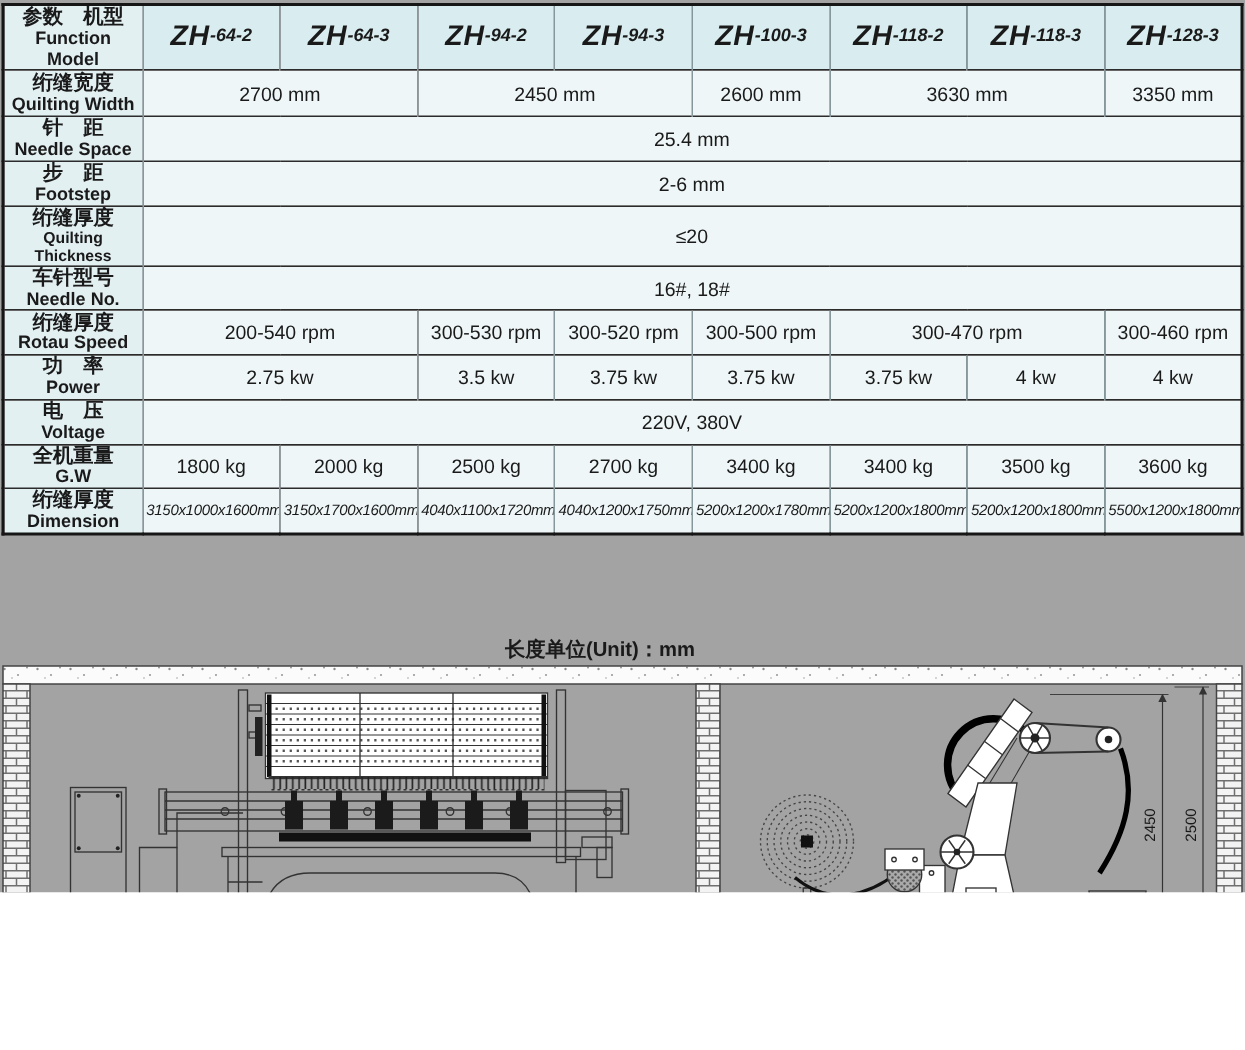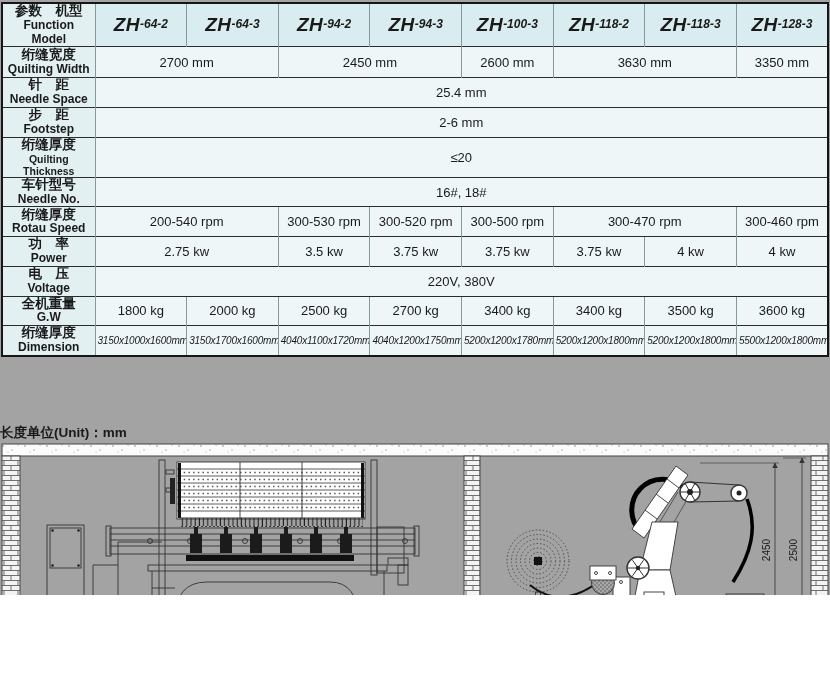--- a/index.html
+++ b/index.html
@@ -12,21 +12,21 @@
   td.lab,th.lab{background:#e3f0f2;}
   th.hd{background:#d9edf0;font-style:italic;}
   td.val{background:#eef6f7;font-size:13px;}
   td.val.mid{font-size:12.3px;}
   td.val.tiny{font-size:10px;letter-spacing:-0.2px;font-style:italic;}
   .cn{font-weight:bold;font-size:13.5px;line-height:1.1;}
   .en{font-weight:bold;font-size:12px;line-height:1.15;}
   .en.sm{font-size:10.5px;}
   .zh{font-weight:bold;font-size:19px;letter-spacing:0.5px;}
   .zs{font-weight:bold;font-size:12px;vertical-align:3px;}
-  .unit-label{position:absolute;top:424px;left:0;width:800px;text-align:left;
+  .unit-label{position:absolute;top:424px;left:0;width:800px;text-align:center;
               font-size:13.5px;font-weight:600;}
   svg text{font-family:"Liberation Sans",sans-serif;}
   .diagram{position:absolute;left:0;top:430px;}
 </style>
 </head>
 <body>
 
 <div class="page">
 
   <table class="spec">

